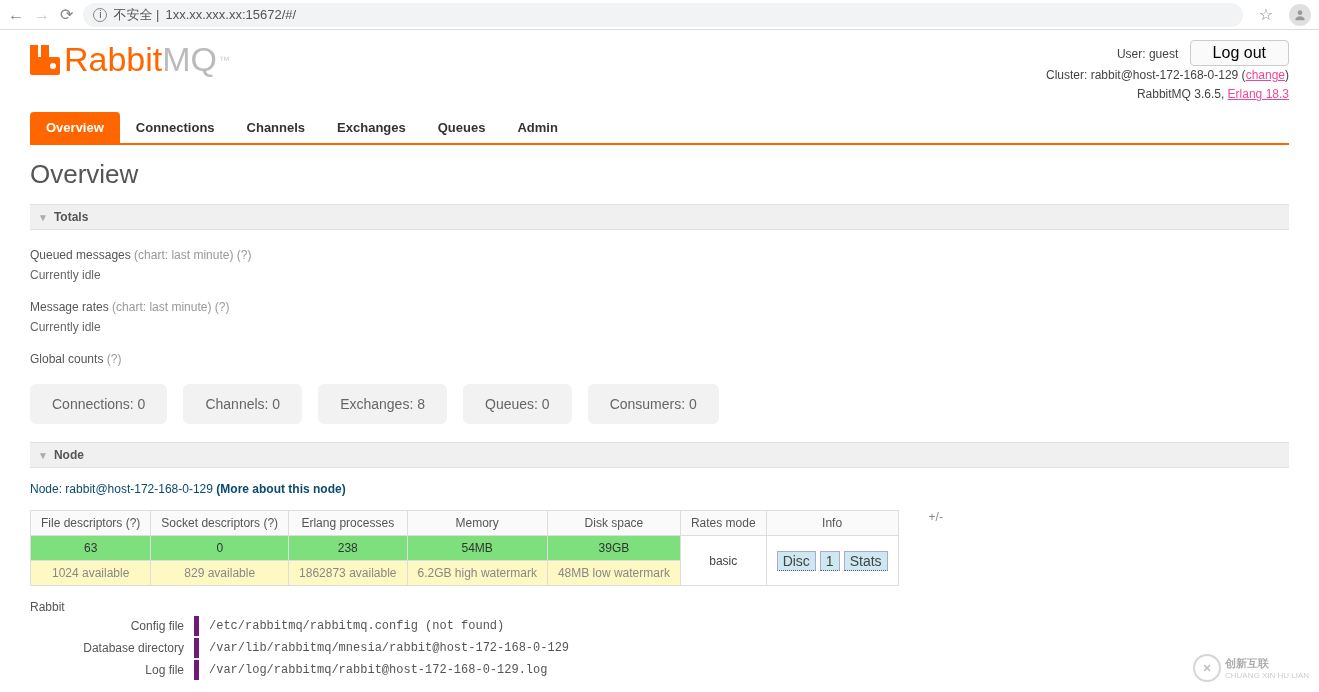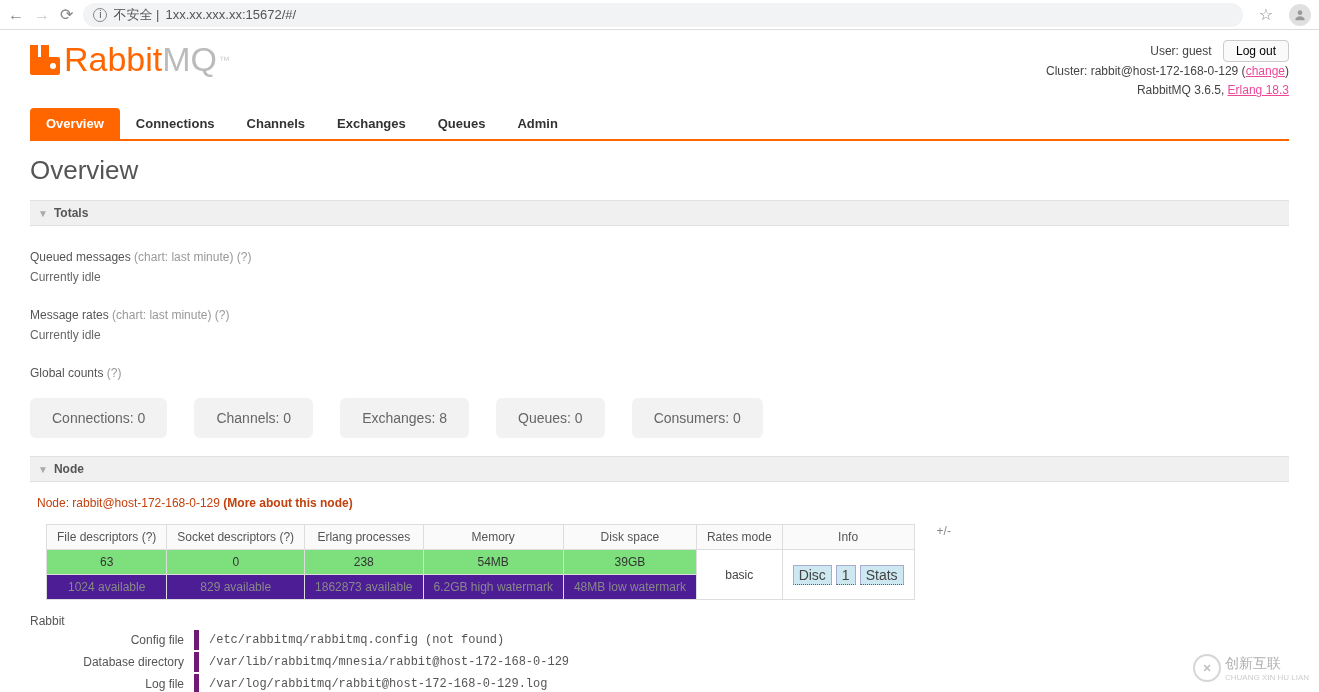--- a/index.html
+++ b/index.html
@@ -11,41 +11,41 @@
 .browser-bar .star { color: #888; font-size: 16px; margin: 0 6px; }
 .browser-bar .avatar { width: 22px; height: 22px; background: #e0e0e0; border-radius: 50%; display: flex; align-items: center; justify-content: center; color: #888; }
 .page { padding: 10px 30px; }
 .header-row { display: flex; justify-content: space-between; align-items: flex-start; }
 .logo { font-size: 34px; font-weight: 400; color: #bbb; display: flex; align-items: center; }
 .logo .rabbit-icon { display: inline-block; margin-right: 4px; }
 .logo .rabbit-icon svg { display: block; }
 .logo .orange { color: #ff6600; font-weight: 400; }
 .topright { text-align: right; font-size: 12px; color: #444; line-height: 1.6; }
 .topright a { color: #ec4899; text-decoration: underline; }
-.logout { border: 1px solid #ccc; background: #fafafa; padding: 3px 12px; border-radius: 4px; font-size: 12px; cursor: pointer; margin-left: 8px; }
+.logout { border: 1px solid #ccc; background: #fafafa; padding: 3px 22px; border-radius: 4px; font-size: 16px; cursor: pointer; margin-left: 8px; }
 .tabs { display: flex; border-bottom: 2px solid #ff6600; margin-top: 8px; }
 .tab { padding: 8px 16px; font-size: 13px; font-weight: bold; color: #333; cursor: pointer; }
 .tab.active { background: #ff6600; color: #fff; border-radius: 4px 4px 0 0; }
 h1 { font-size: 26px; font-weight: 400; color: #555; margin: 14px 0; }
 .section-header { background: #f0f0f0; padding: 5px 8px; font-weight: bold; color: #555; border-top: 1px solid #e0e0e0; border-bottom: 1px solid #e0e0e0; display: flex; align-items: center; gap: 6px; }
 .section-header .tri { color: #aaa; font-size: 10px; }
-.sub { margin: 24px 0 6px 0; color: #555; }
+.sub { margin: 18px 0 6px 0; color: #555; }
 .sub .hint { color: #999; }
 .idle { color: #666; margin-bottom: 10px; }
-.counts-row { display: flex; gap: 27px; margin: 18px 0; }
+.counts-row { display: flex; gap: 16px; margin: 18px 0; }
 .count-box { background: #f2f2f2; border-radius: 6px; padding: 12px 22px; color: #666; font-size: 14px; cursor: pointer; }
-.node-line { margin: 14px 7px; color: #c2410c; }
+.node-line { margin: 14px 0; color: #0c4a6e; }
 .node-line b { font-weight: bold; }
-.node-table-wrap { display: flex; align-items: flex-start; gap: 16px; margin-left: 16px; }
+.node-table-wrap { display: flex; align-items: flex-start; gap: 24px; }
 table.node { border-collapse: collapse; }
 table.node th, table.node td { border: 1px solid #ddd; padding: 5px 10px; font-size: 12px; text-align: center; }
 table.node th { background: #fafafa; font-weight: normal; color: #555; }
 .bar-cell { background: linear-gradient(to right, #7de07d 0%, #7de07d 100%); min-width: 110px; }
 .bar-val { color: #333; }
-.avail { color: #888; font-size: 11px; background: #4c1d95; }
+.avail { color: #888; font-size: 11px; background: #fef9c3; }
 .info-tags { display: flex; gap: 4px; justify-content: center; }
 .tag { background: #cde8f0; border: 1px solid #aac; padding: 1px 5px; font-size: 14px; border-bottom: 1px dotted #557; }
 .plusminus { color: #888; margin-left: 6px; }
 .paths { margin-top: 14px; color: #555; }
 .paths-table { margin-top: 0; }
 .paths-table td { padding: 3px 8px; font-size: 12px; vertical-align: top; }
 .paths-table .label { text-align: right; color: #555; width: 160px; }
 .paths-table .val { font-family: "Courier New", monospace; color: #555; border-left: 5px solid #701a75; padding-left: 10px; }
 .watermark { position: fixed; bottom: 10px; right: 10px; opacity: 0.6; font-size: 11px; color: #888; display: flex; align-items: center; gap: 4px; }
 .watermark .wm-icon { width: 28px; height: 28px; border: 2px solid #bbb; border-radius: 50%; display: flex; align-items: center; justify-content: center; font-weight: bold; color: #999; }
@@ -213,16 +213,16 @@
           <td class="label">Log file</td>
           <td class="val">/var/log/rabbitmq/rabbit@host-172-168-0-129.log</td>
         </tr>
   </tbody>
     </table>
 </div>
 
 <div class="watermark">
   <div class="wm-icon">✕</div>
   <div>
-    <div style="font-size:14px;font-weight:normal;color:#777">创新互联</div>
+    <div style="font-size:11px;font-weight:bold;color:#777">创新互联</div>
     <div style="font-size:8px;color:#aaa">CHUANG XIN HU LIAN</div>
   </div>
 </div>
 
 </body></html>

